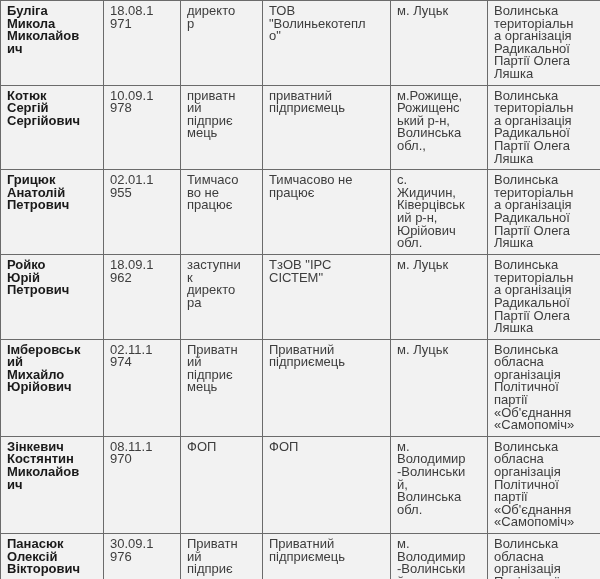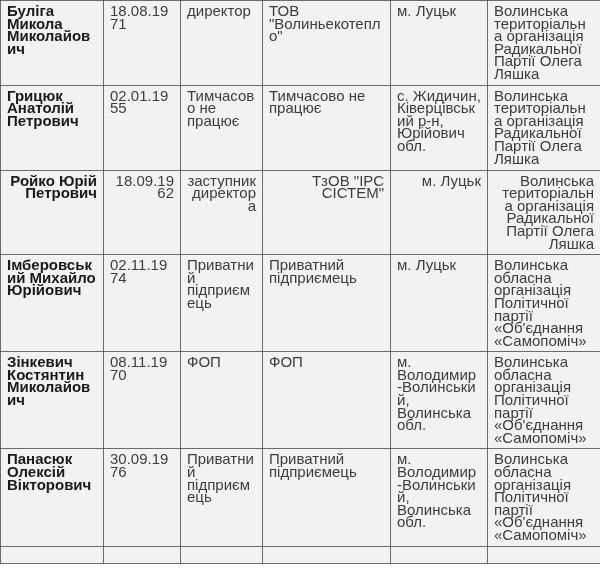--- a/index.html
+++ b/index.html
@@ -15,43 +15,43 @@
   }
   #candidates-table {
     width: 600px;
     border-collapse: collapse;
     table-layout: fixed;
     background: #f2f2f2;
   }
   #candidates-table td {
     border: 1px solid #6b6b6b;
     vertical-align: top;
-    padding: 4px 6px 4px 6px;
-    font-size: 15px;
+    padding: 4px 21px 4px 6px;
+    font-size: 13px;
     line-height: 12.6px;
     color: #3d3d3d;
     background: #f2f2f2;
     word-wrap: break-word;
     overflow: hidden;
   }
   #candidates-table td.col-name {
     font-weight: bold;
     color: #1a1a1a;
   }
   .col-w-name   { width: 103px; }
   .col-w-dob    { width: 77px; }
   .col-w-pos    { width: 82px; }
   .col-w-org    { width: 128px; }
   .col-w-place  { width: 97px; }
   .col-w-party  { width: 113px; }
 
   tr.row-1 td { height: 70px; }
   tr.row-2 td { height: 73px; }
   tr.row-3 td { height: 76px; margin-top: 24px; }
-  tr.row-4 td { height: 75px; text-align: right; }
+  tr.row-4 td { height: 75px; }
   tr.row-5 td { height: 75px; }
   tr.row-6 td { height: 73px; }
   tr.row-7 td { height: 71px; }
   tr.row-cut td { height: 8px; padding-top: 2px; padding-bottom: 0; }
 </style>
 </head>
 <body>
 
 <table id="candidates-table">
   <colgroup>
@@ -66,20 +66,28 @@
 
     <tr class="row-1">
       <td class="col-name">Буліга Микола Миколайович</td>
       <td>18.08.1971</td>
       <td>директор</td>
       <td>ТОВ "Волиньекотепло"</td>
       <td>м. Луцьк</td>
       <td>Волинська територіальна організація Радикальної Партії Олега Ляшка</td>
     </tr>
 
+    <tr class="row-2">
+      <td class="col-name">Котюк Сергій Сергійович</td>
+      <td>10.09.1978</td>
+      <td>приватний підприємець</td>
+      <td>приватний підприємець</td>
+      <td>м.Рожище, Рожищенський р-н, Волинська обл.,</td>
+      <td>Волинська територіальна організація Радикальної Партії Олега Ляшка</td>
+    </tr>
 
     <tr class="row-3">
       <td class="col-name">Грицюк Анатолій Петрович</td>
       <td>02.01.1955</td>
       <td>Тимчасово не працює</td>
       <td>Тимчасово не працює</td>
       <td>с. Жидичин, Ківерцівський р-н, Юрійович обл.</td>
       <td>Волинська територіальна організація Радикальної Партії Олега Ляшка</td>
     </tr>
 

